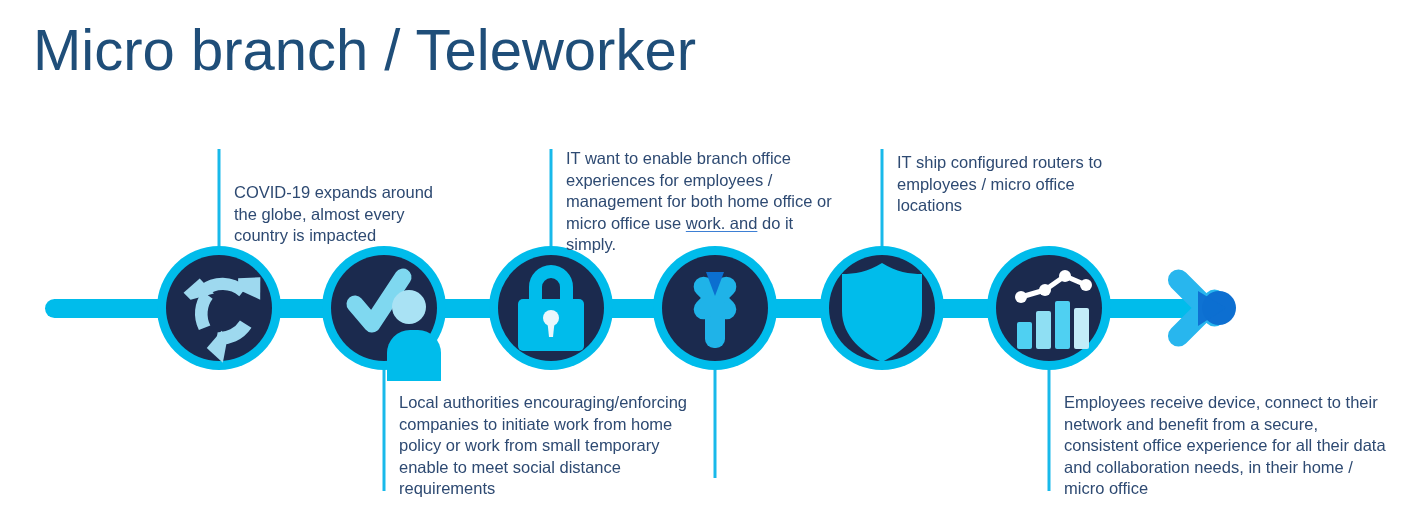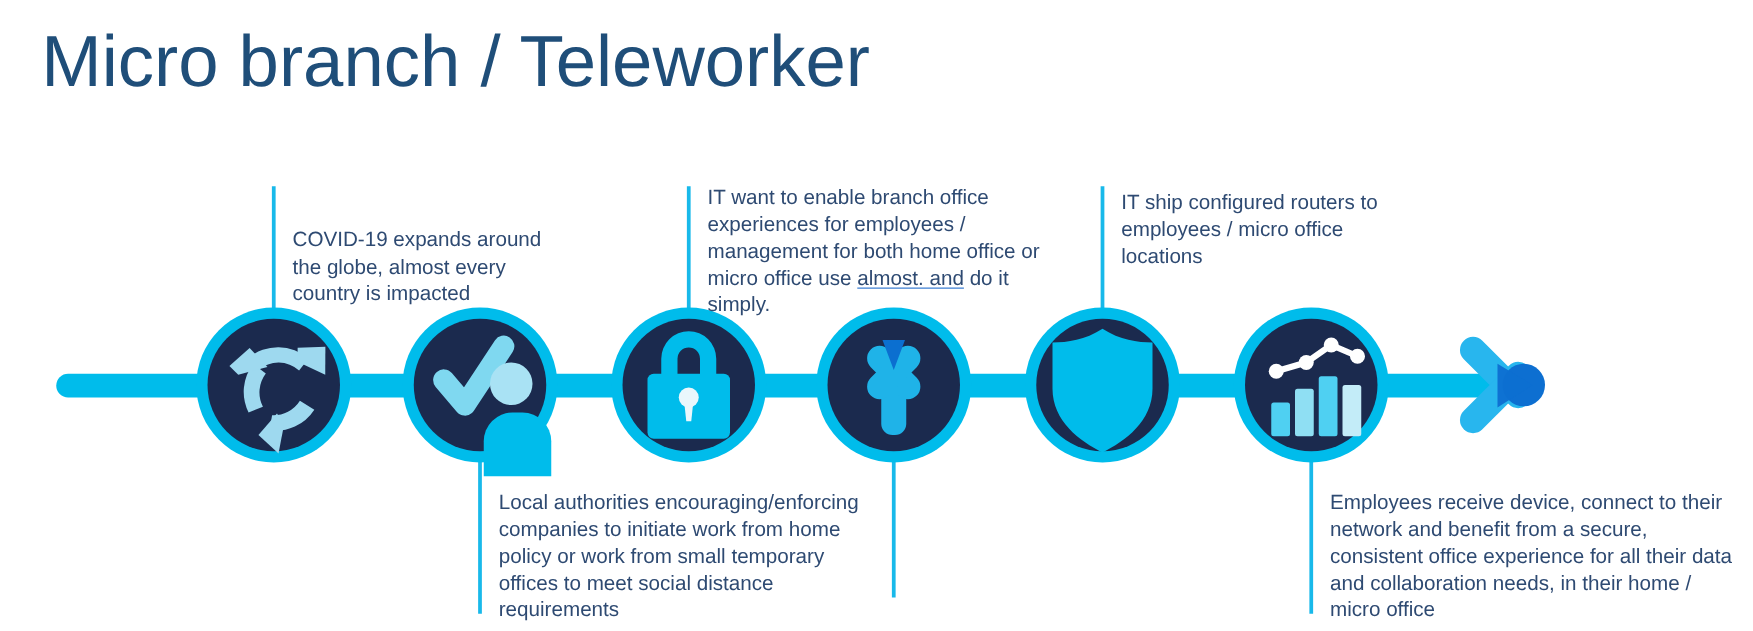--- a/index.html
+++ b/index.html
@@ -170,22 +170,22 @@
         <circle cx="1021" cy="297" r="6" fill="#ffffff"></circle>
         <circle cx="1045" cy="290" r="6" fill="#ffffff"></circle>
         <circle cx="1065" cy="276" r="6" fill="#ffffff"></circle>
         <circle cx="1086" cy="285" r="6" fill="#ffffff"></circle>
       </g>
     </g>
   </svg>
 
   <div class="callout c-top-1">COVID-19 expands around the globe, almost every country is impacted</div>
 
-  <div class="callout c-top-2"><span>IT want to enable branch office experiences for employees / management for both home office or micro office use </span><span class="spell">almost. and</span><span> do it simply.</span></div>
+  <div class="callout c-top-2"><span>IT want to enable branch office experiences for employees / management for both home office or micro office use </span><span class="spell">work. and</span><span> do it simply.</span></div>
 
   <div class="callout c-top-3">IT ship configured routers to employees / micro office locations</div>
 
-  <div class="callout c-bot-1">Local authorities encouraging/enforcing companies to initiate work from home policy or work from small temporary offices to meet social distance requirements</div>
+  <div class="callout c-bot-1">Local authorities encouraging/enforcing companies to initiate work from home policy or work from small temporary enable to meet social distance requirements</div>
 
 
   <div class="callout c-bot-3">Employees receive device, connect to their network and benefit from a secure, consistent office experience for all their data and collaboration needs, in their home / micro office</div>
 
 </div>
 
 </body></html>

